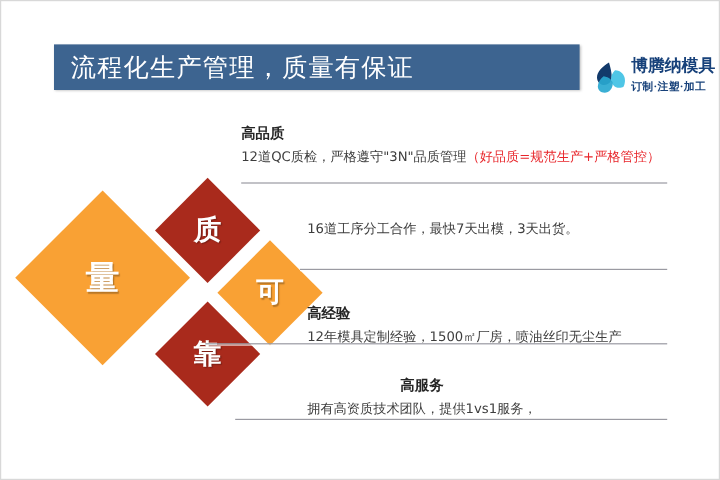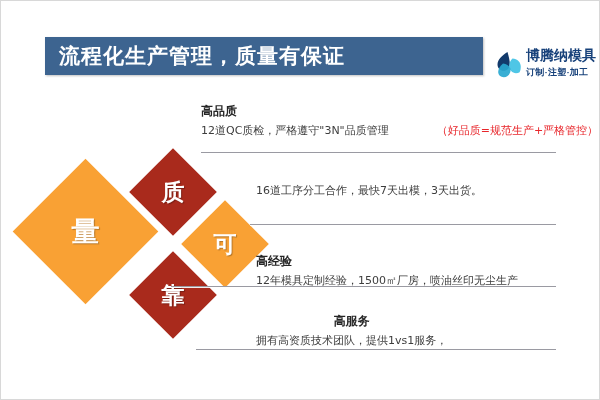--- a/index.html
+++ b/index.html
@@ -30,21 +30,21 @@
     background: #3d6490;
     box-shadow: 1px 1px 2px rgba(120,120,120,0.45);
   }
   #header-title {
     position: absolute;
     left: 14px;
     top: 50%;
     transform: translateY(-50%);
     color: #ffffff;
     font-size: 21px;
-    font-weight: 700;
+    font-weight: 400;
     letter-spacing: 1px;
     white-space: nowrap;
   }
 
   
   #logo {
     position: absolute;
     left: 492px;
     top: 44px;
     width: 104px;
@@ -145,21 +145,20 @@
   }
   .feature-desc {
     color: #3d3d3d;
     font-size: 11px;
     line-height: 17px;
     white-space: nowrap;
     margin-top: 1px;
   }
   .feature-desc .hl {
     color: #e8262b;
-    margin-left: 48px;
   }
   .rule {
     position: absolute;
     height: 1px;
     background: #9a9aa2;
     box-shadow: 0 1px 0 rgba(255,255,255,0.9);
   }
 
   #feature-quality   { left: 200px; top: 100px; }
   #feature-efficiency{ left: 255px; top: 180px; }

